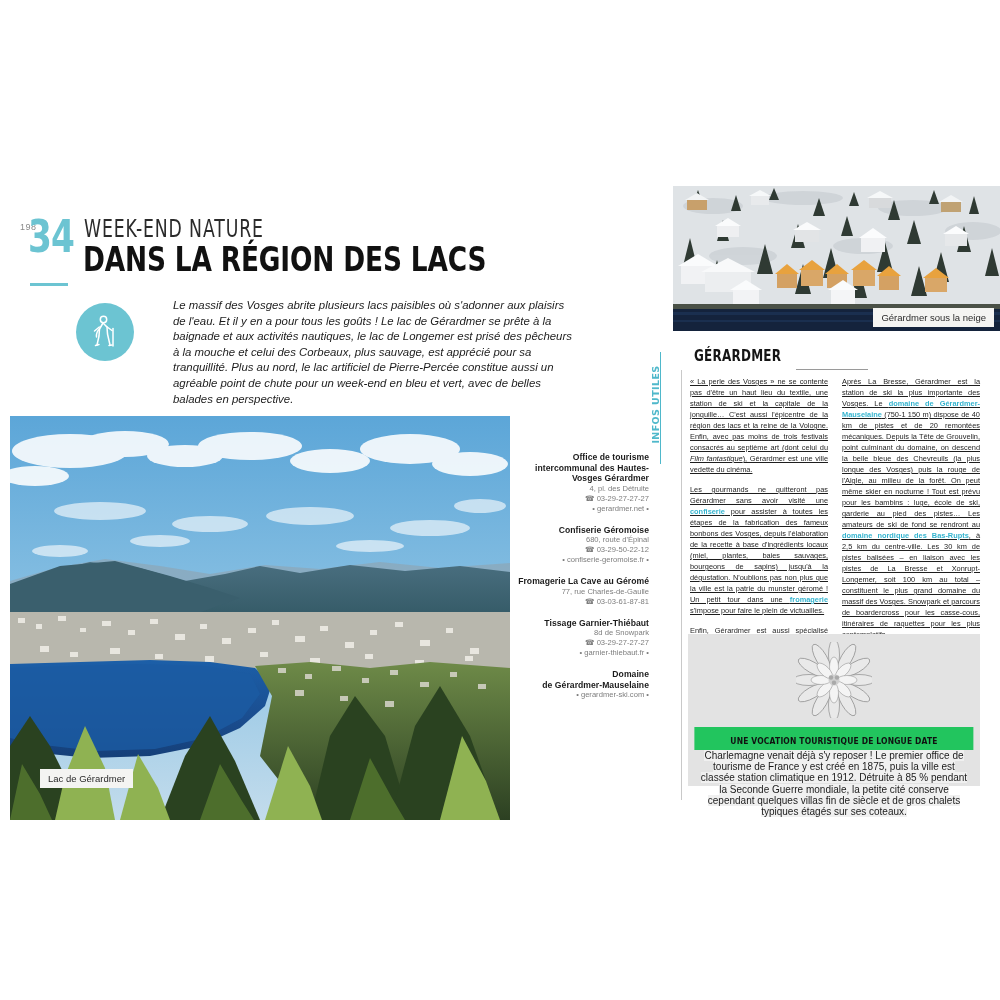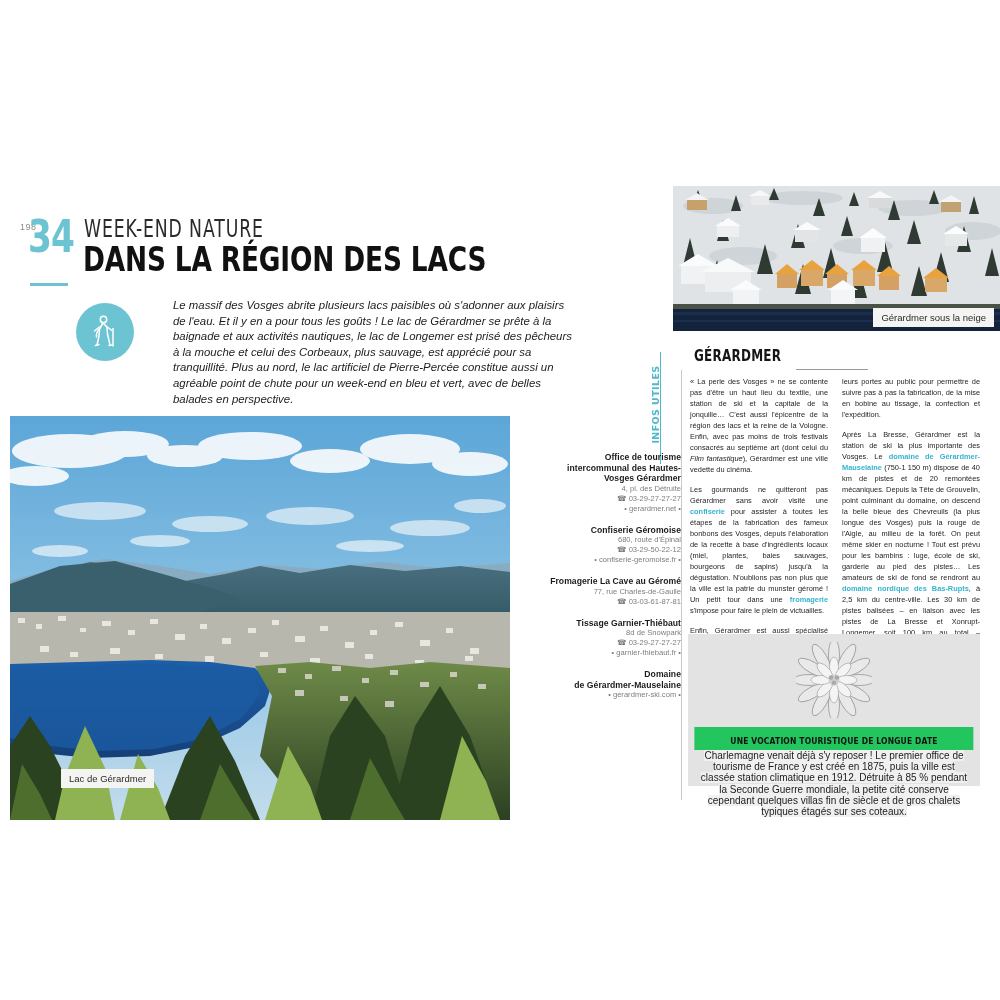--- a/index.html
+++ b/index.html
@@ -121,21 +121,21 @@
   .caption {
     position: absolute;
     background: #f4f4f2;
     color: #2a2a2a;
     font-size: 9.5px;
     line-height: 13px;
     padding: 3px 8px 3px 8px;
     white-space: nowrap;
     font-family: "Liberation Sans", sans-serif;
   }
-  .caption-lake { left: 30px; bottom: 32px; margin-left: 21px; }
+  .caption-lake { left: 30px; bottom: 32px; }
 
   
   .photo-snow {
     position: absolute;
     left: 673px;
     top: 186px;
     width: 327px;
     height: 145px;
     overflow: hidden;
   }
@@ -193,21 +193,21 @@
     left: 660px;
     top: 352px;
     width: 1.4px;
     height: 112px;
     background: #4fb8cb;
   }
 
   
   .contacts {
     position: absolute;
-    left: 536px;
+    left: 504px;
     top: 452px;
     width: 145px;
     text-align: right;
     font-family: "Liberation Sans", sans-serif;
   }
   .contact-block { margin-bottom: 11px; }
   .contact-name {
     font-size: 8.6px;
     line-height: 10.5px;
     font-weight: 700;
@@ -237,20 +237,21 @@
     display: flex;
     gap: 14px;
   }
   .body-col {
     width: 138px;
     font-size: 7.4px;
     line-height: 11px;
     color: #1e1e1e;
     text-align: justify;
     font-family: "Liberation Sans", sans-serif;
+    text-decoration: underline;
   }
   .body-col p { margin: 0 0 9px 0; }
   .hl { color: #35b4cf; font-weight: 700; }
   .ital { font-style: italic; }
 
   
   .infobox {
     position: absolute;
     left: 688px;
     top: 634px;
@@ -591,21 +592,20 @@
 
 <div class="divider-vert"></div>
 
 <div class="body-cols">
   <div class="body-col">
     <p><span>« La perle des Vosges » ne se contente pas d'être un haut lieu du textile, une station de ski et la capitale de la jonquille… C'est aussi l'épicentre de la région des lacs et la reine de la Vologne. Enfin, avec pas moins de trois festivals consacrés au septième art (dont celui du <span class="ital">Film fantastique</span>), Gérardmer est une ville vedette du cinéma.</span></p>
     <p><span>Les gourmands ne quitteront pas Gérardmer sans avoir visité une <span class="hl">confiserie</span> pour assister à toutes les étapes de la fabrication des fameux bonbons des Vosges, depuis l'élaboration de la recette à base d'ingrédients locaux (miel, plantes, baies sauvages, bourgeons de sapins) jusqu'à la dégustation. N'oublions pas non plus que la ville est la patrie du munster géromé ! Un petit tour dans une <span class="hl">fromagerie</span> s'impose pour faire le plein de victuailles.</span></p>
     <p><span>Enfin, Gérardmer est aussi spécialisé dans le textile et plus précisément dans le linge de maison. Précurseurs de l'industrie textile dans la région depuis 1833 et labellisé « Entreprise du patrimoine vivant », les <span class="hl">tissages Garnier-Thiébaut</span> ouvrent</span></p>
   </div>
   <div class="body-col">
-    <p><span>leurs portes au public pour permettre de suivre pas à pas la fabrication, de la mise en bobine au tissage, la confection et l'expédition.</span></p>
     <p><span>Après La Bresse, Gérardmer est la station de ski la plus importante des Vosges. Le <span class="hl">domaine de Gérardmer-Mauselaine</span> (750-1 150 m) dispose de 40 km de pistes et de 20 remontées mécaniques. Depuis la Tête de Grouvelin, point culminant du domaine, on descend la belle bleue des Chevreuils (la plus longue des Vosges) puis la rouge de l'Aigle, au milieu de la forêt. On peut même skier en nocturne ! Tout est prévu pour les bambins : luge, école de ski, garderie au pied des pistes… Les amateurs de ski de fond se rendront au <span class="hl">domaine nordique des Bas-Rupts</span>, à 2,5 km du centre-ville. Les 30 km de pistes balisées – en liaison avec les pistes de La Bresse et Xonrupt-Longemer, soit 100 km au total – constituent le plus grand domaine du massif des Vosges. Snowpark et parcours de boardercross pour les casse-cous, itinéraires de raquettes pour les plus contemplatifs.</span></p>
   </div>
 </div>
 
 <div class="infobox">
   <div class="edelweiss">
     <svg width="76" height="76" viewBox="0 0 76 76" aria-hidden="true">
       <g transform="translate(38,38)">
         <g fill="#e9e9e9" stroke="#8d8d8d" stroke-width="0.7">
           <ellipse cx="0" cy="-25" rx="5.5" ry="16"></ellipse>

